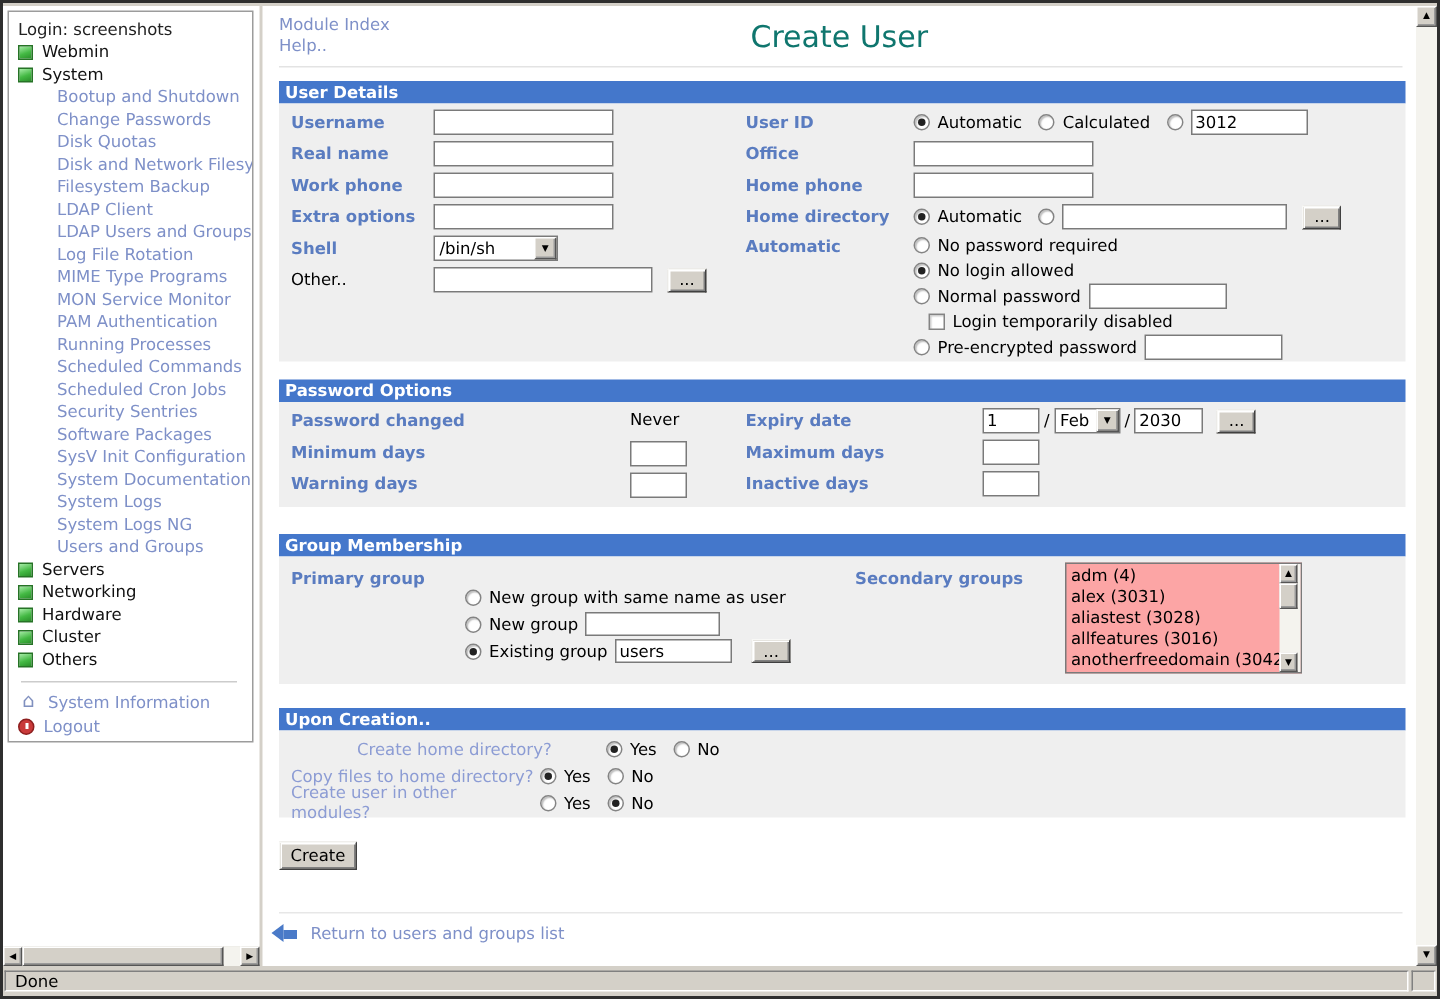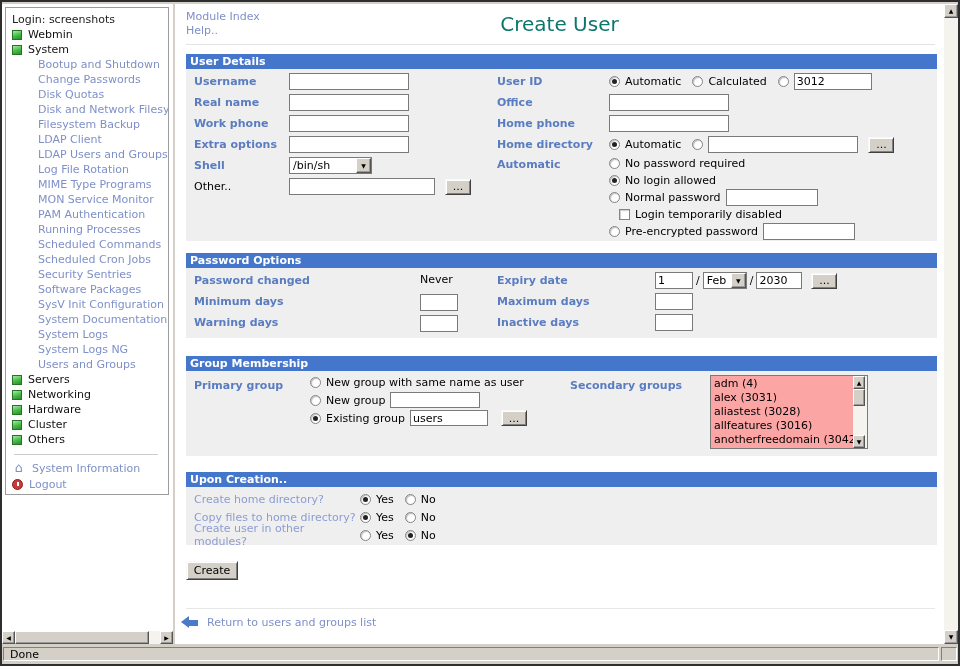--- a/index.html
+++ b/index.html
@@ -330,21 +330,21 @@
         <span class="c4">
             <input class="ti sm" style="">
           </span>
       </div>
     </div>
 
     <div class="secbar" style="top:352px;">Group Membership</div>
     <div class="secbody" style="top:367px; height:85px;">
       <span class="lbl" style="position:absolute; left:8px; top:8px;">Primary group</span>
 
-      <div style="position:absolute; left:124px; top:2px;">
+      <div style="position:absolute; left:124px; top:18px;">
         <div class="radio-row" style="height:18px;">
           <span class="rd"></span>
           <span>New group with same name as user</span>
         </div>
         <div class="radio-row" style="height:18px;">
           <span class="rd"></span>
           <span>New group</span>
           <input class="ti" style="width: 90px; height: 16px;">
         </div>
         <div class="radio-row" style="height:18px;">
@@ -370,21 +370,21 @@
           <div class="lthumb"></div>
           <div class="ltrack"></div>
           <div class="sbtn">▼</div>
         </div>
       </div>
     </div>
 
     <div class="secbar" style="top:468px;">Upon Creation..</div>
     <div class="secbody" style="top:483px; height:58px; padding-top:3px;">
       <div class="frow" style="height:18px; padding-left:8px;">
-        <span class="lbl2" style="width:166px;">Create home directory?</span>
+        <span class="lbl2" style="width:166px;margin-left:44px;">Create home directory?</span>
         <span class="radio-row">
           <span class="rd on"></span>
           <span>Yes</span>
           <span class="rd" style="margin-left:6px;"></span>
           <span>No</span>
         </span>
       </div>
       <div class="frow" style="height:18px; padding-left:8px;">
         <span class="lbl2" style="width:166px;">Copy files to home directory?</span>
         <span class="radio-row">

